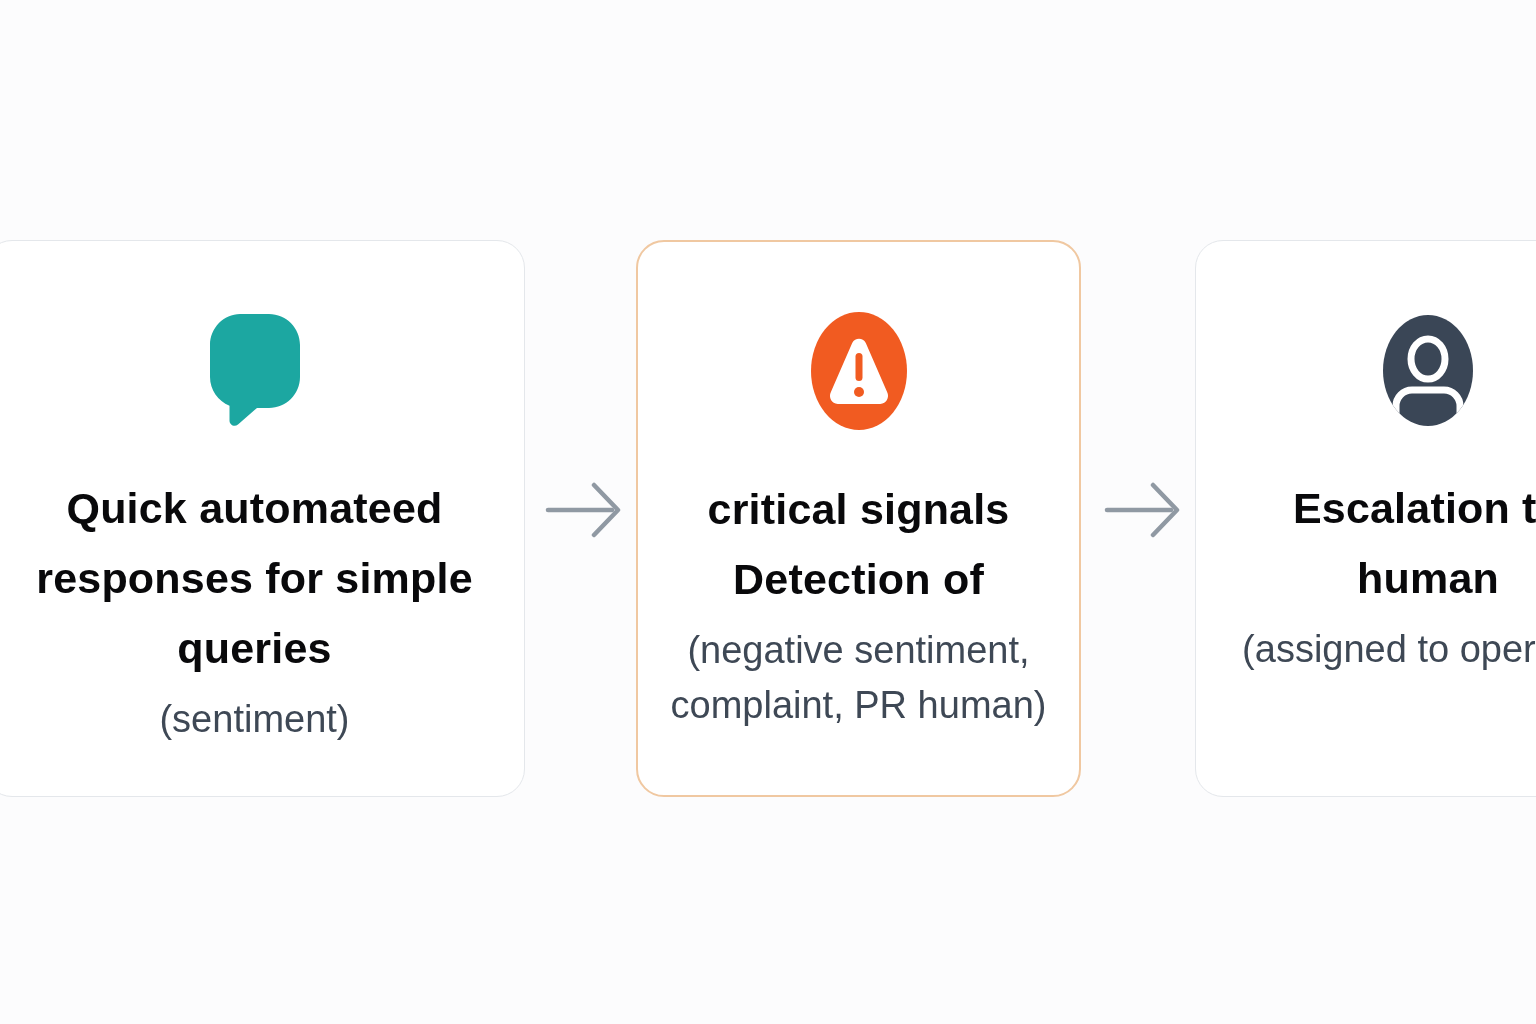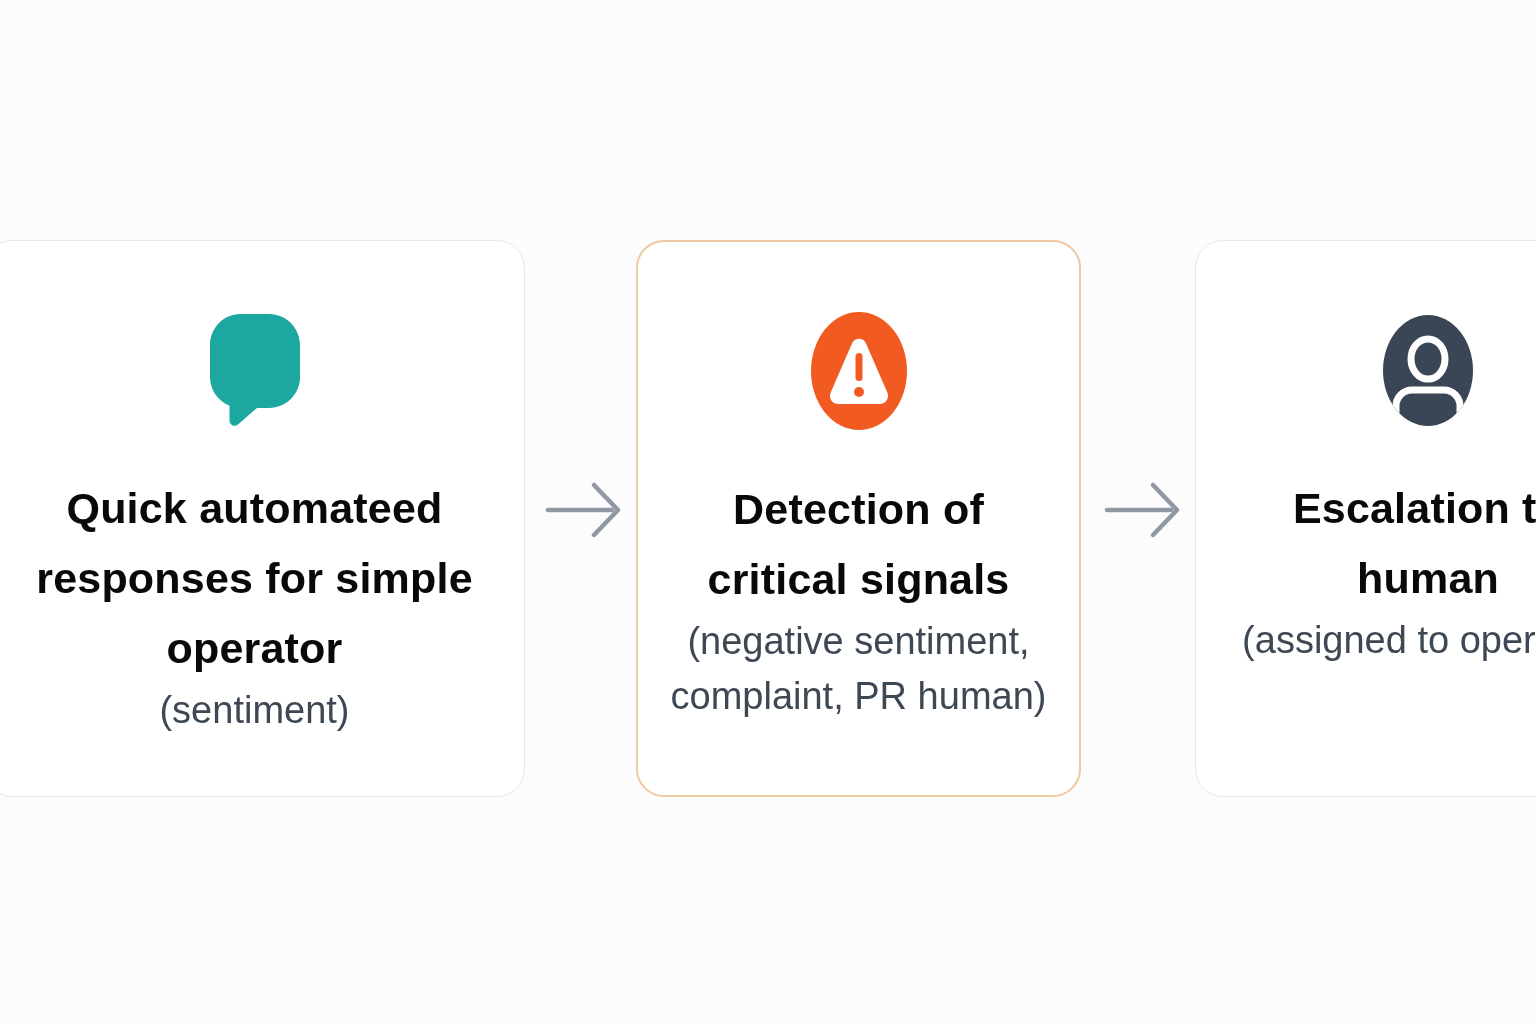--- a/index.html
+++ b/index.html
@@ -56,20 +56,21 @@
     margin: 0;
     font-size: 43px;
     font-weight: 700;
     line-height: 70px;
     color: #09090b;
     text-align: center;
     letter-spacing: 0.2px;
     white-space: nowrap;
   }
   .subtitle {
+    margin-top: 9px;
     font-size: 38px;
     font-weight: 400;
     line-height: 55px;
     color: #3e4855;
     text-align: center;
     white-space: nowrap;
   }
   .line { display: block; }
   .arrow {
     position: absolute;
@@ -92,21 +93,21 @@
 
   <section class="card card-0">
     <div class="icon-wrap">
       <svg width="90" height="113" viewBox="0 0 90 113" aria-hidden="true">
         <path fill="#1ca7a1" d="M30 0 H59 C76.1 0 90 13.9 90 31 V63 C90 80.1 76.1 94 59 94 H47 L28 110.5 C24.6 113.4 19.5 111.2 19.5 106.5 V91.7 C8 87.1 0 76 0 63 V31 C0 13.9 13.9 0 30 0 Z"></path>
       </svg>
     </div>
     <h2 class="title">
       <span class="line">Quick automateed</span>
       <span class="line">responses for simple</span>
-      <span class="line">operator</span>
+      <span class="line">queries</span>
     </h2>
     <div class="subtitle">
       <span class="line">(sentiment)</span>
     </div>
   </section>
 
   <svg class="arrow arrow-1" width="78" height="62" viewBox="0 0 78 62" aria-hidden="true">
     <path d="M4 31 H68"></path>
     <path d="M50 6 L74 31 L50 56"></path>
   </svg>
@@ -114,22 +115,22 @@
   <section class="card card-1">
     <div class="icon-wrap">
       <svg width="96" height="118" viewBox="0 0 96 118" aria-hidden="true">
         <ellipse cx="48" cy="59" rx="48" ry="59" fill="#f15b21"></ellipse>
         <path fill="#ffffff" d="M41.2 30.9 C44.2 25.4 51.8 25.4 54.8 30.9 L76.1 80.1 C78.8 85.4 75.3 92 69.3 92 L26.7 92 C20.7 92 17.2 85.4 19.9 80.1 Z"></path>
         <rect x="44.5" y="41" width="7" height="28" rx="3.5" fill="#f15b21"></rect>
         <circle cx="48" cy="80" r="5" fill="#f15b21"></circle>
       </svg>
     </div>
     <h2 class="title">
+      <span class="line">critical signals</span>
       <span class="line">Detection of</span>
-      <span class="line">critical signals</span>
     </h2>
     <div class="subtitle">
       <span class="line">(negative sentiment,</span>
       <span class="line">complaint, PR human)</span>
     </div>
   </section>
 
   <svg class="arrow arrow-2" width="78" height="62" viewBox="0 0 78 62" aria-hidden="true">
     <path d="M4 31 H68"></path>
     <path d="M50 6 L74 31 L50 56"></path>

